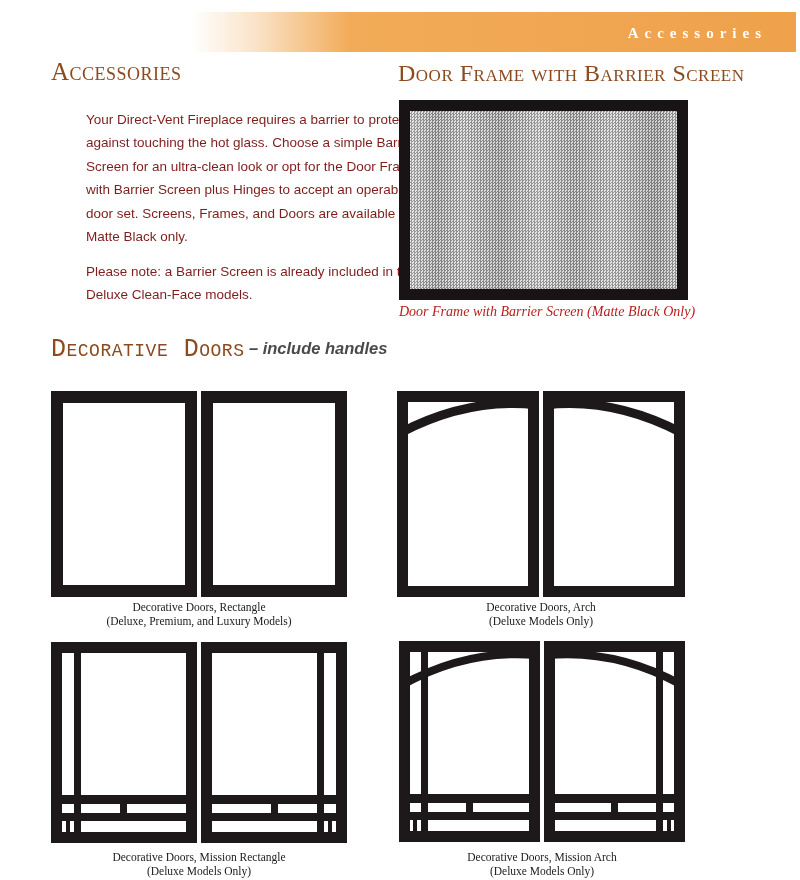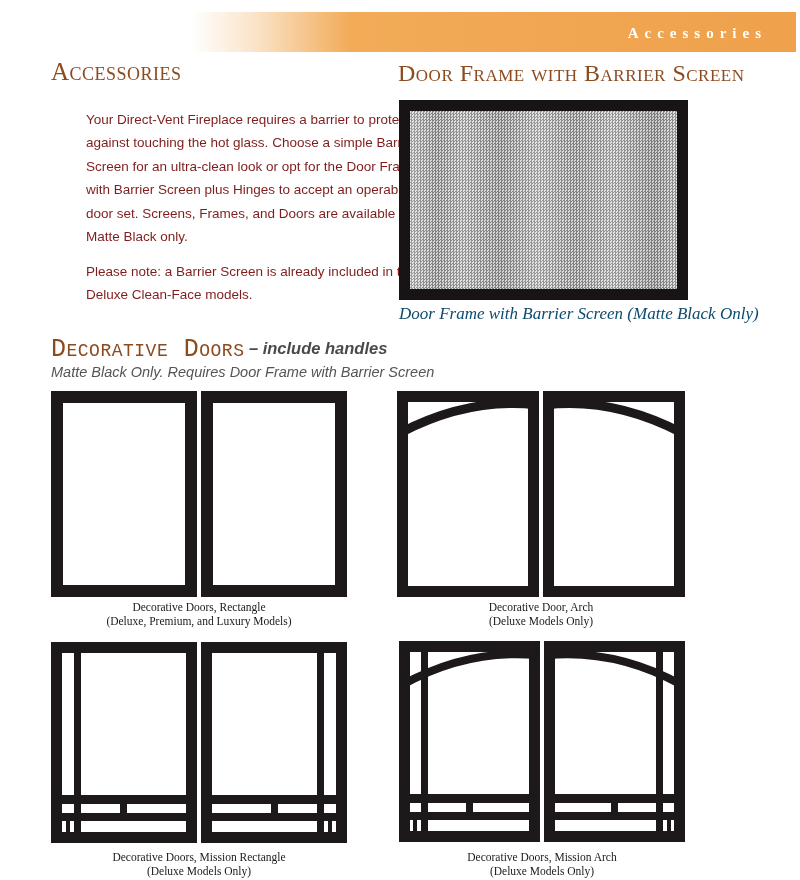--- a/index.html
+++ b/index.html
@@ -26,21 +26,21 @@
   
   .screen-img{position:absolute;left:399px;top:100px;width:289px;height:200px;box-sizing:border-box;
     border:11px solid #181314;
     background:
       linear-gradient(90deg, rgba(255,255,255,.20) 0%, rgba(0,0,0,.06) 10%, rgba(255,255,255,.12) 20%,
         rgba(0,0,0,.07) 34%, rgba(255,255,255,.16) 48%, rgba(0,0,0,.05) 62%, rgba(255,255,255,.14) 76%,
         rgba(0,0,0,.09) 92%, rgba(255,255,255,.10) 100%),
       repeating-conic-gradient(#878787 0% 25%, #e2e2e2 0% 50%);
     background-size:100% 100%, 3px 3px;}
   .screen-caption{position:absolute;left:399px;top:304px;font-family:"Liberation Serif",serif;
-    font-style:italic;font-size:17px;color:#0c4a6e;}
+    font-style:italic;font-size:14px;color:#b91c1c;}
 
   
   .deco-head{position:absolute;left:51px;top:335px;white-space:nowrap;}
   .deco-title{display:inline;font-family:Liberation Mono, monospace;font-variant:small-caps;color:#8c4a1f;
     font-size:25px;letter-spacing:0.5px;}
   .deco-suffix{display:inline;font-family:"Liberation Sans",sans-serif;font-weight:700;font-style:italic;
     font-size:16.5px;color:#4a4a4a;vertical-align:2px;}
   .deco-subtitle{position:absolute;left:51px;top:364px;font-style:italic;font-size:14.5px;color:#555555;}
 
   
@@ -73,21 +73,20 @@
   <p class="intro-p intro-p2">Please note: a Barrier Screen is already included in the Deluxe Clean-Face models.</p>
 
   <h2 class="h-brown dfs-title">Door Frame with Barrier Screen</h2>
   <div class="screen-img"></div>
   <div class="screen-caption">Door Frame with Barrier Screen (Matte Black Only)</div>
 
   <div class="deco-head">
     <span class="deco-title">Decorative Doors</span>
     <span class="deco-suffix">– include handles</span>
   </div>
-  <div class="deco-subtitle">Matte Black Only. Requires Door Frame with Barrier Screen</div>
 
   <div class="door door-rect">
     <svg viewBox="0 0 296 206" xmlns="http://www.w3.org/2000/svg">
       <defs>
         <g id="r-panel">
           <rect width="146" height="206" fill="#1d191a"></rect>
           <rect x="12" y="12" width="122" height="182" fill="#ffffff"></rect>
         </g>
       </defs>
       <use href="#r-panel"></use>
@@ -106,21 +105,21 @@
           <rect width="142" height="206" fill="#1d191a"></rect>
           <rect x="11" y="11" width="120" height="184" fill="#ffffff"></rect>
           <path d="M 3 42 Q 72 6 140 14" fill="none" stroke="#1d191a" stroke-width="9"></path>
         </g>
       </defs>
       <use href="#a-panel"></use>
       <use href="#a-panel" transform="translate(288,0) scale(-1 1)"></use>
     </svg>
   </div>
   <div class="door-caption cap-2">
-    <span>Decorative Door, Arch</span>
+    <span>Decorative Doors, Arch</span>
     <span>(Deluxe Models Only)</span>
   </div>
 
   <div class="door door-mrect">
     <svg viewBox="0 0 296 201" xmlns="http://www.w3.org/2000/svg">
       <defs>
         <g id="mr-panel">
           <rect width="146" height="201" fill="#1d191a"></rect>
           <rect x="11" y="11" width="124" height="179" fill="#ffffff"></rect>
           <rect x="23" y="11" width="7" height="179" fill="#1d191a"></rect>

